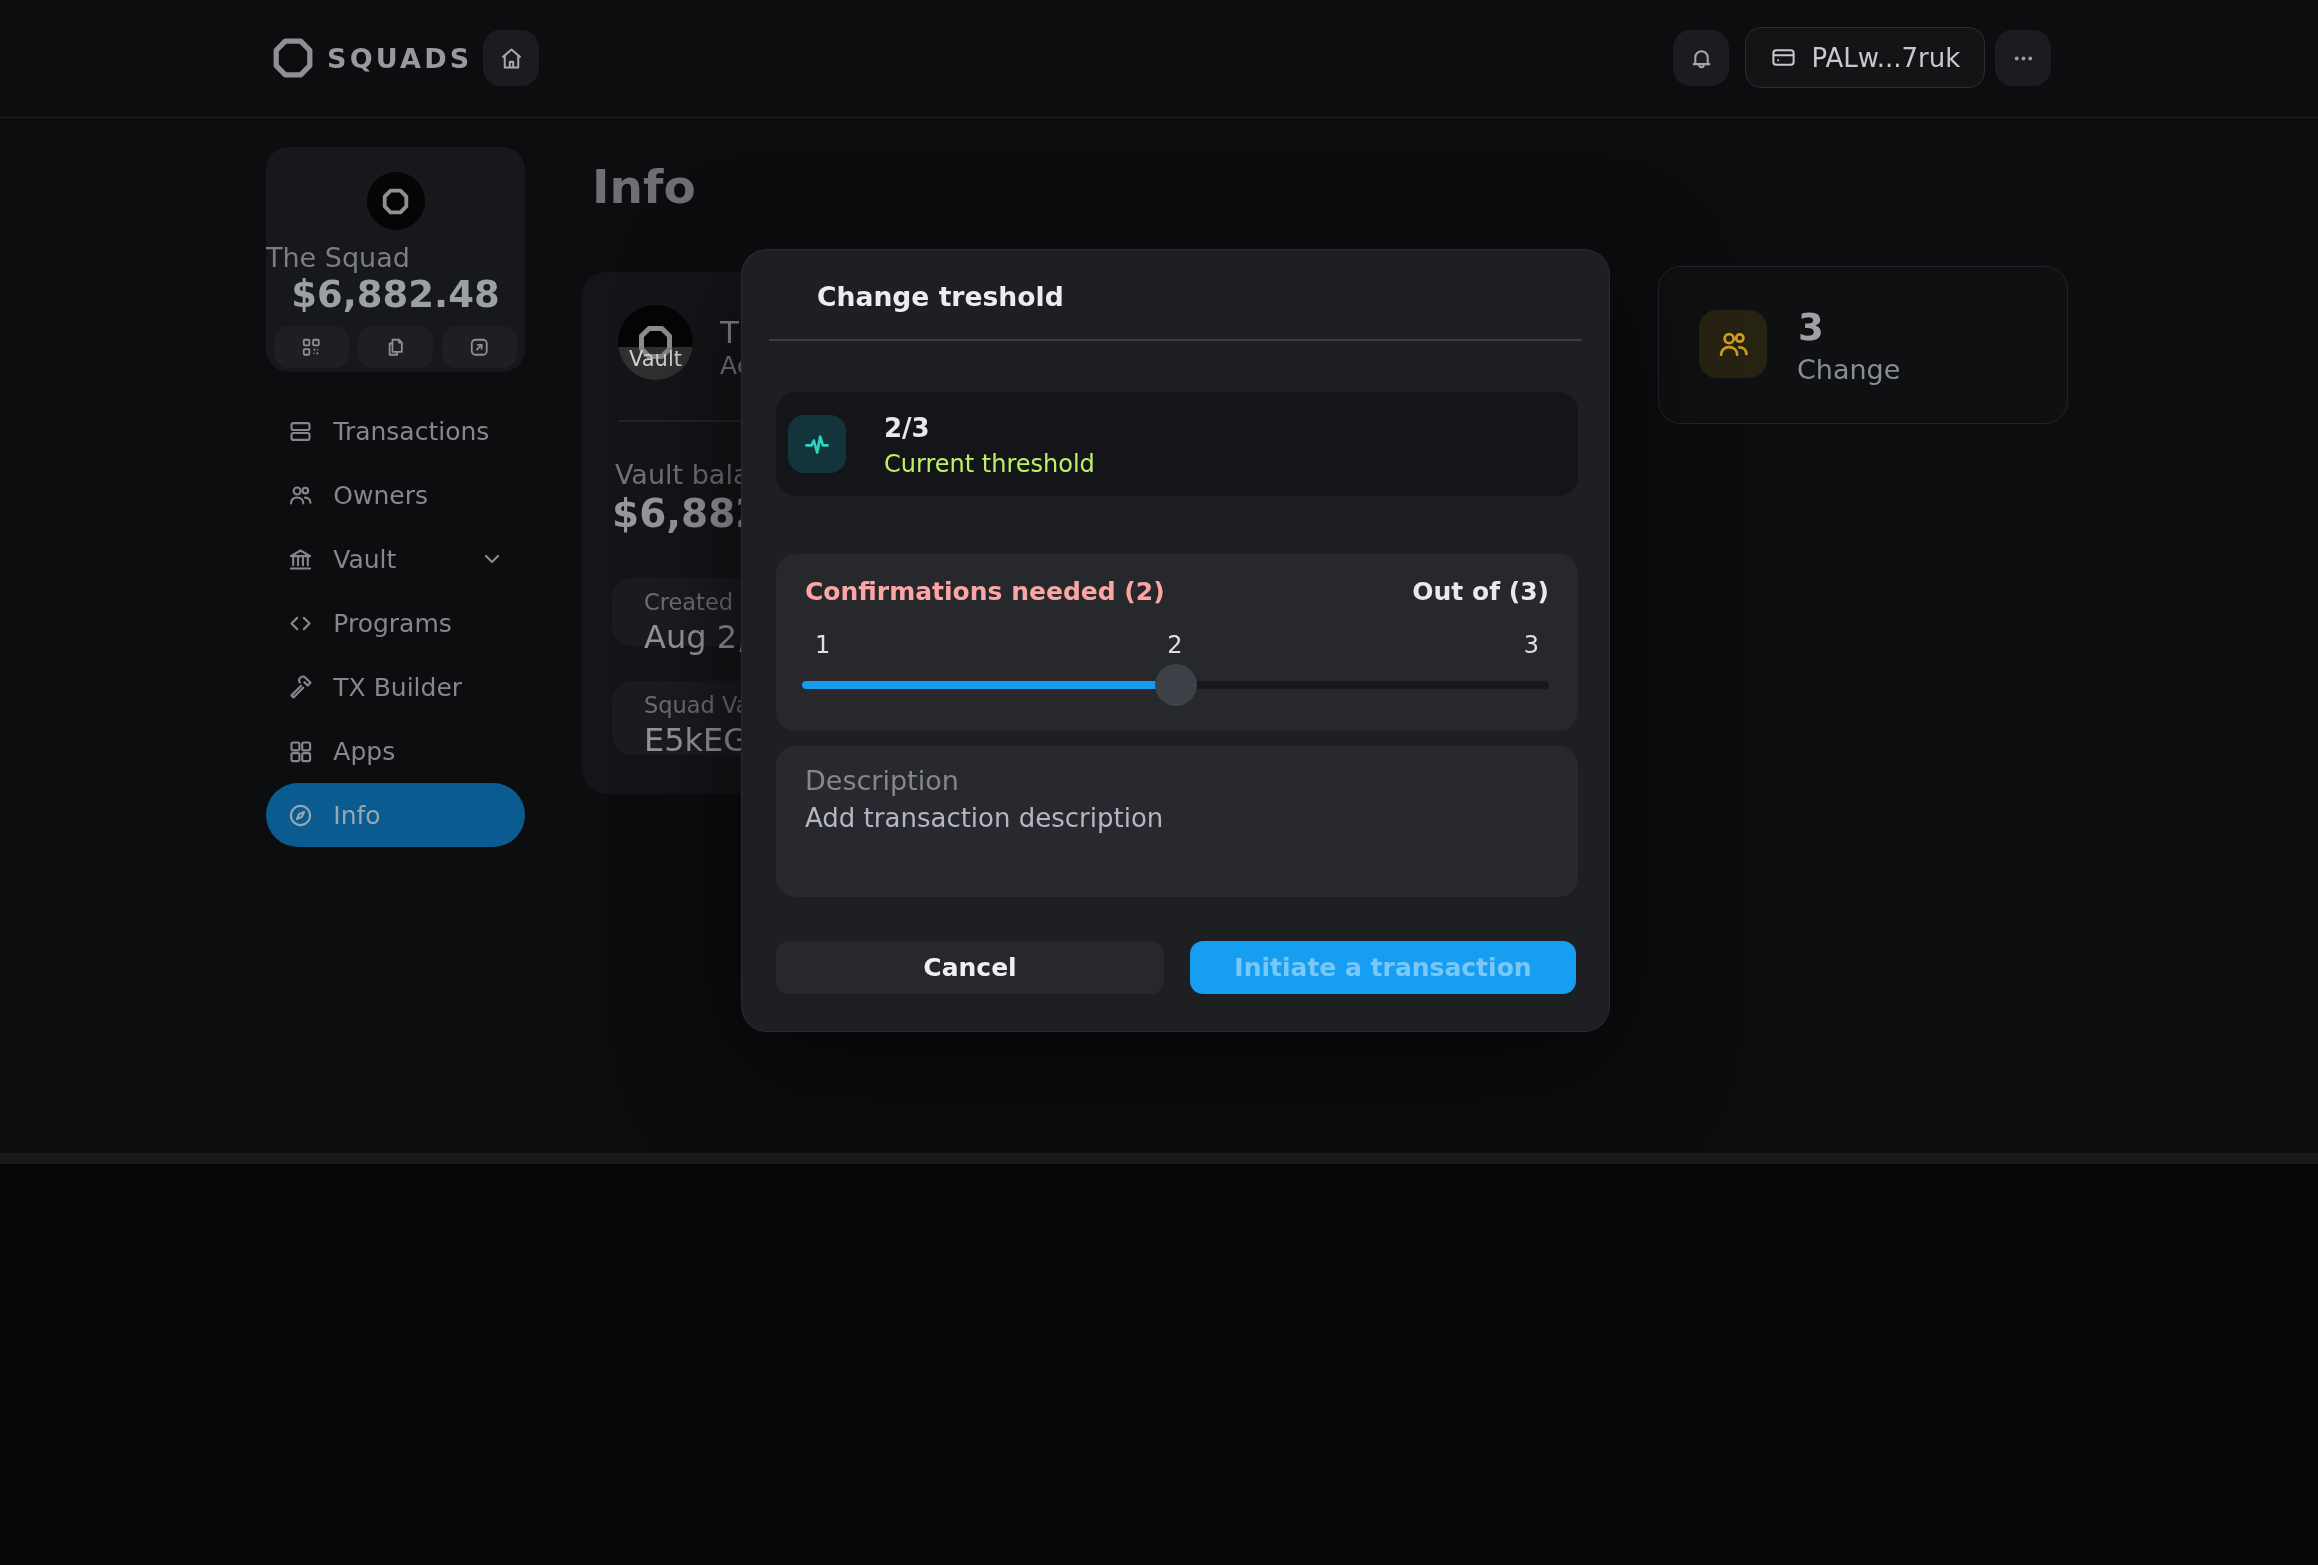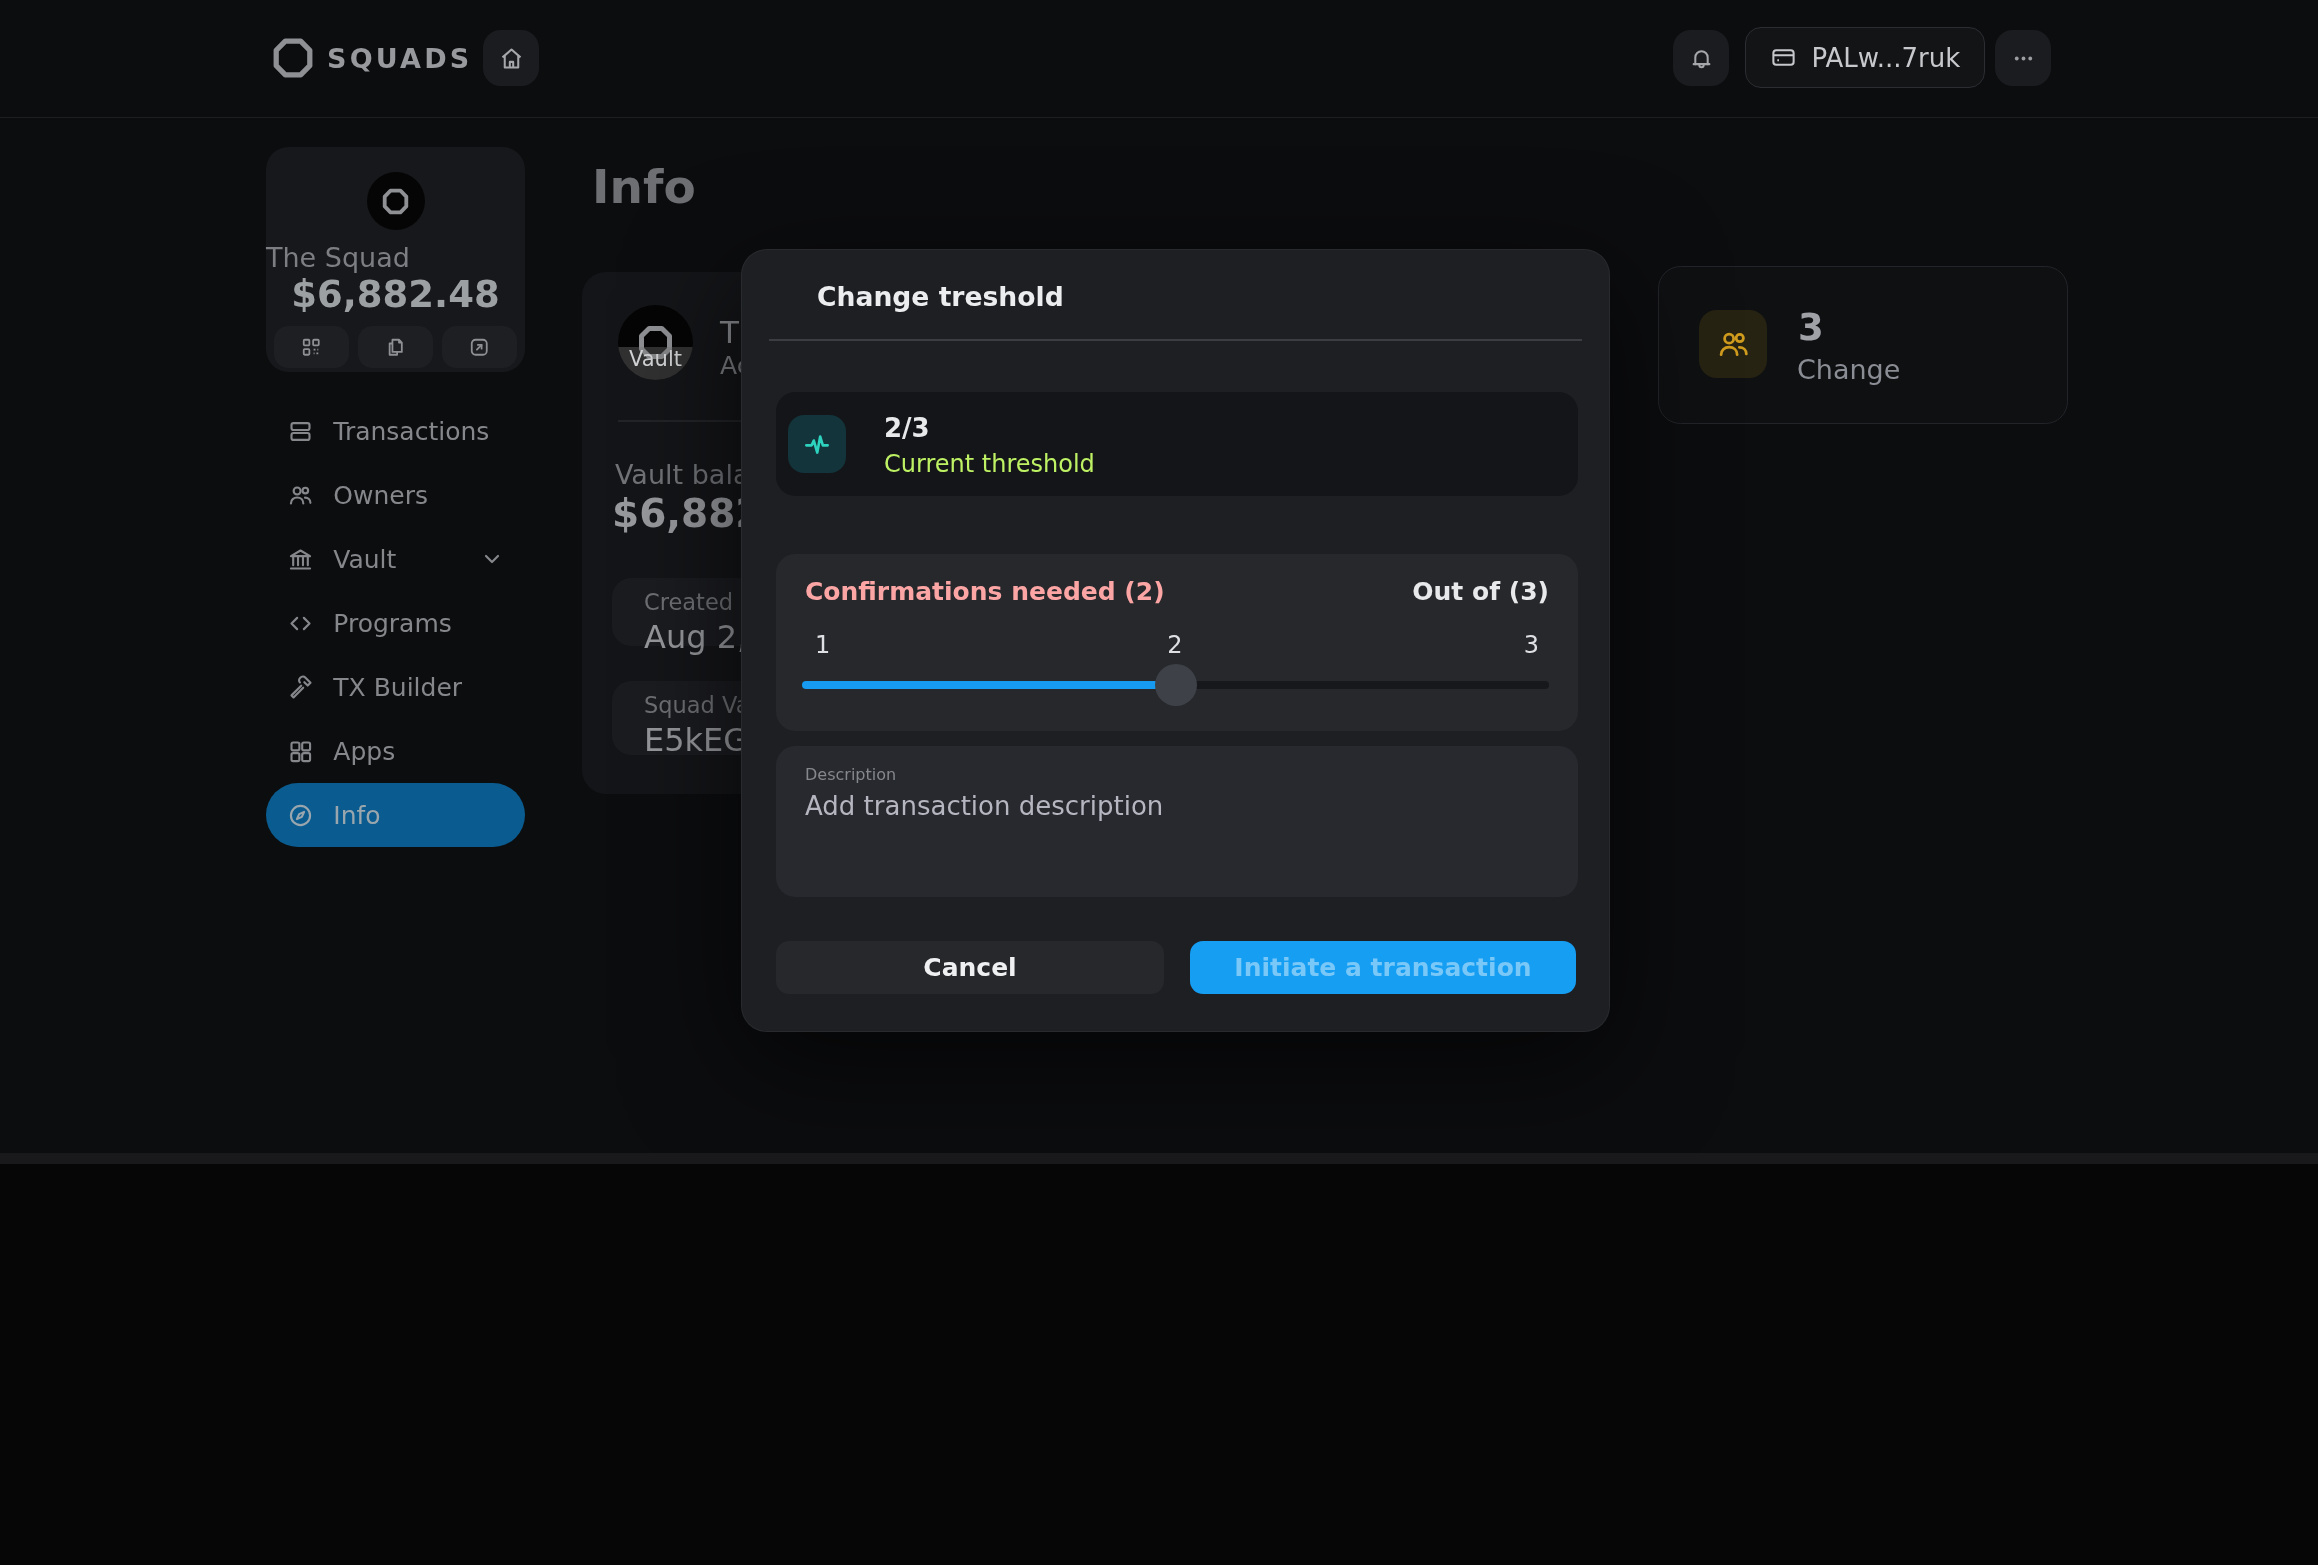--- a/index.html
+++ b/index.html
@@ -70,21 +70,21 @@
   #outof-label{position:absolute;right:29px;top:22.5px;font-size:25px;font-weight:700;color:#e8e9eb;}
   .tick{position:absolute;top:77px;font-size:24px;color:#dfe0e3;}
   #tick-1{left:39px;}
   #tick-2{left:399px;transform:translateX(-50%);}
   #tick-3{right:39px;}
   #slider-track{position:absolute;left:26px;top:127px;width:747px;height:8px;border-radius:4.8px;background:#17181c;}
   #slider-fill{position:absolute;left:0;top:0;height:100%;width:50%;border-radius:4.8px;background:#169bf0;}
   #slider-thumb{position:absolute;left:50%;top:50%;transform:translate(-50%,-50%);width:42px;height:42px;border-radius:50%;background:#3e4248;cursor:pointer;}
 
   #desc-card{position:absolute;left:34px;top:496px;width:802px;height:151px;background:#27292e;border-radius:19.3px;padding:19.3px 29px;}
-  #desc-label{font-size:16px;color:#85878c;}
+  #desc-label{font-size:27px;color:#85878c;}
   #desc-input{width:100%;height:89px;margin-top:6.4px;background:transparent;border:none;outline:none;resize:none;font-size:26px;color:#b5b6c0;padding:0;}
   #desc-input::placeholder{color:#b5b6c0;opacity:1;}
 
   #cancel-btn{position:absolute;left:34px;top:691px;width:388px;height:53px;border-radius:13px;background:#26282c;border:none;color:#eef0f2;font-size:25px;font-weight:700;cursor:pointer;}
   #submit-btn{position:absolute;left:448px;top:691px;width:386px;height:53px;border-radius:13px;background:#169ef3;border:none;color:#7ac8f7;font-size:25px;font-weight:700;cursor:pointer;}
 
   #bottom-strip{position:absolute;left:0;bottom:0;width:100%;height:11.3px;background:#19191c;}
 </style>
 </head>
 <body>

